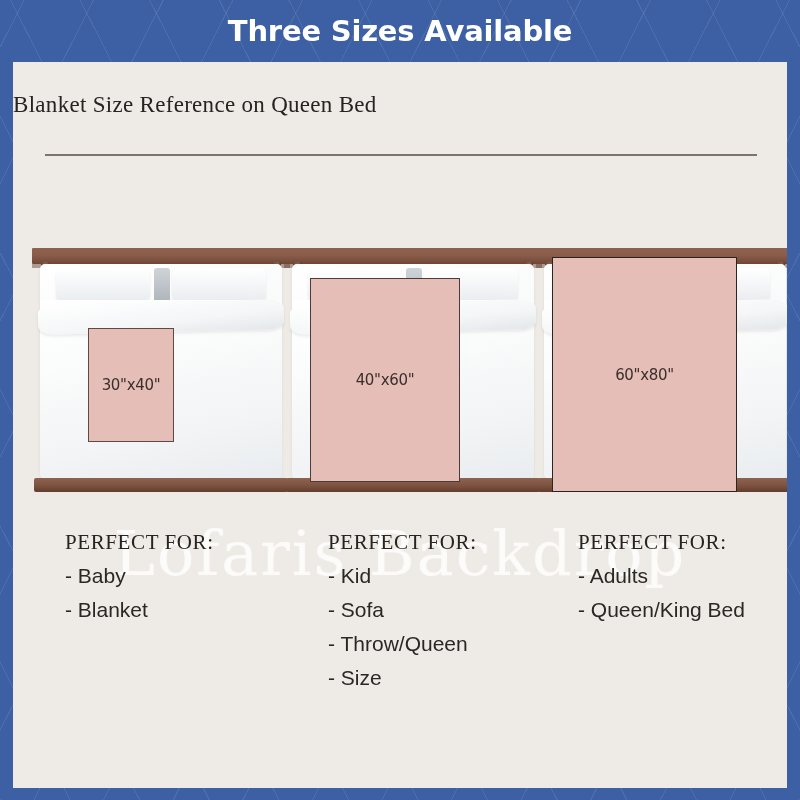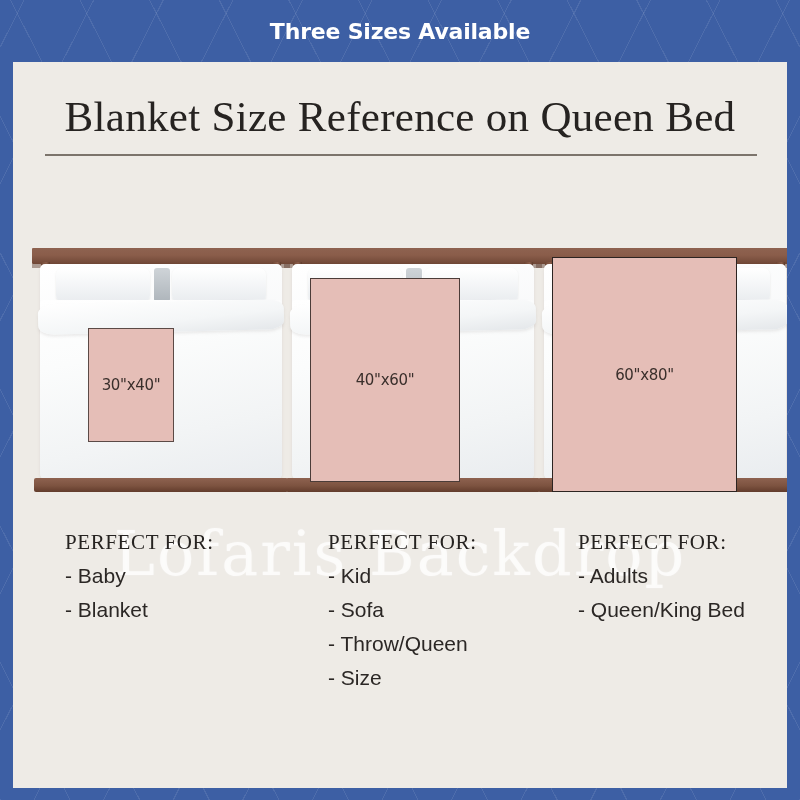--- a/index.html
+++ b/index.html
@@ -28,38 +28,37 @@
 
   
   #banner {
     position: absolute; left: 0; top: 0; width: 800px; height: 62px;
     display: flex; align-items: center; justify-content: center;
   }
   #banner-title {
     color: #ffffff;
     font-family: "DejaVu Sans", sans-serif;
     font-weight: bold;
-    font-size: 22px;
+    font-size: 29px;
     letter-spacing: -0.2px;
   }
 
   
   #card {
     position: absolute;
     left: 13px; top: 62px;
     width: 774px; height: 726px;
     background: #eeebe6;
     overflow: hidden;
   }
 
   #page-title {
     position: absolute; left: 0; top: 30px; width: 774px;
-    text-align: center;
     font-family: "Liberation Serif", serif;
-    font-size: 43px;
+    font-size: 23px;
     color: #262321;
     letter-spacing: 0.3px;
   }
 
   #divider {
     position: absolute; left: 32px; top: 92px;
     width: 712px; height: 2px;
     background: #7c746c;
   }
 

